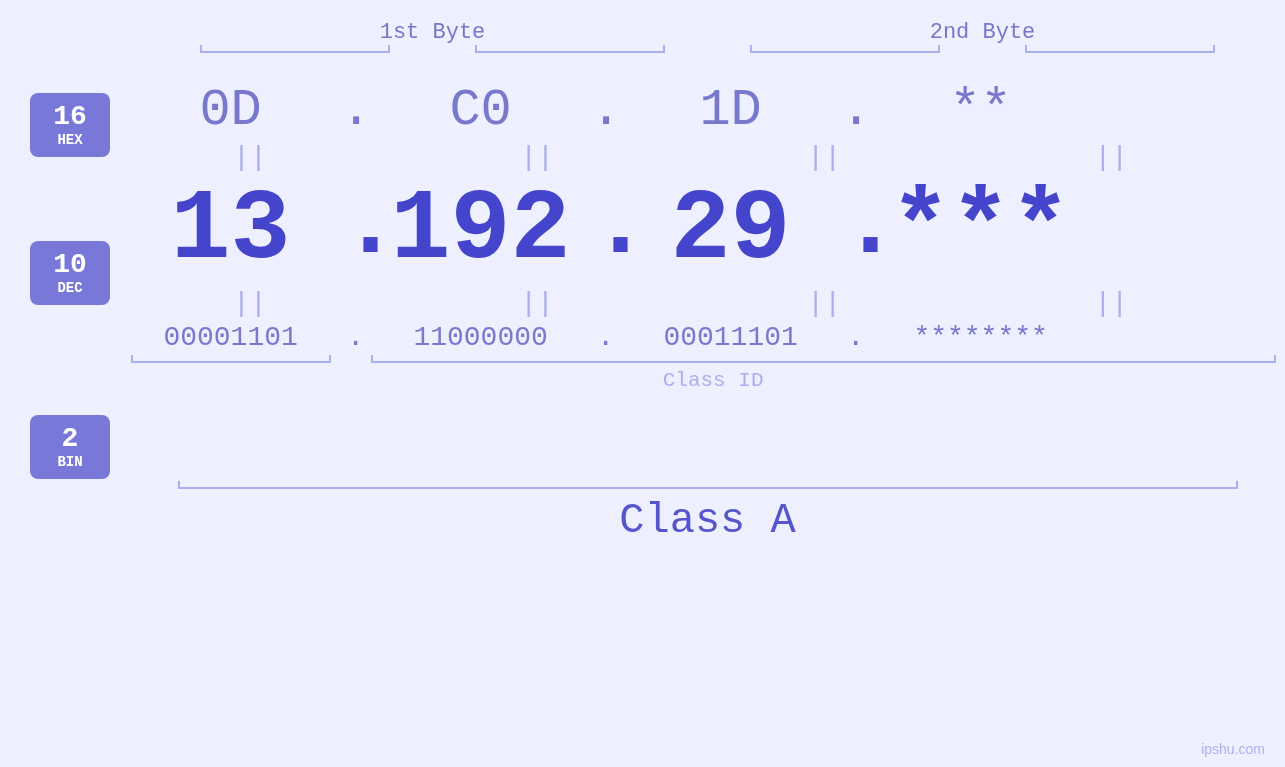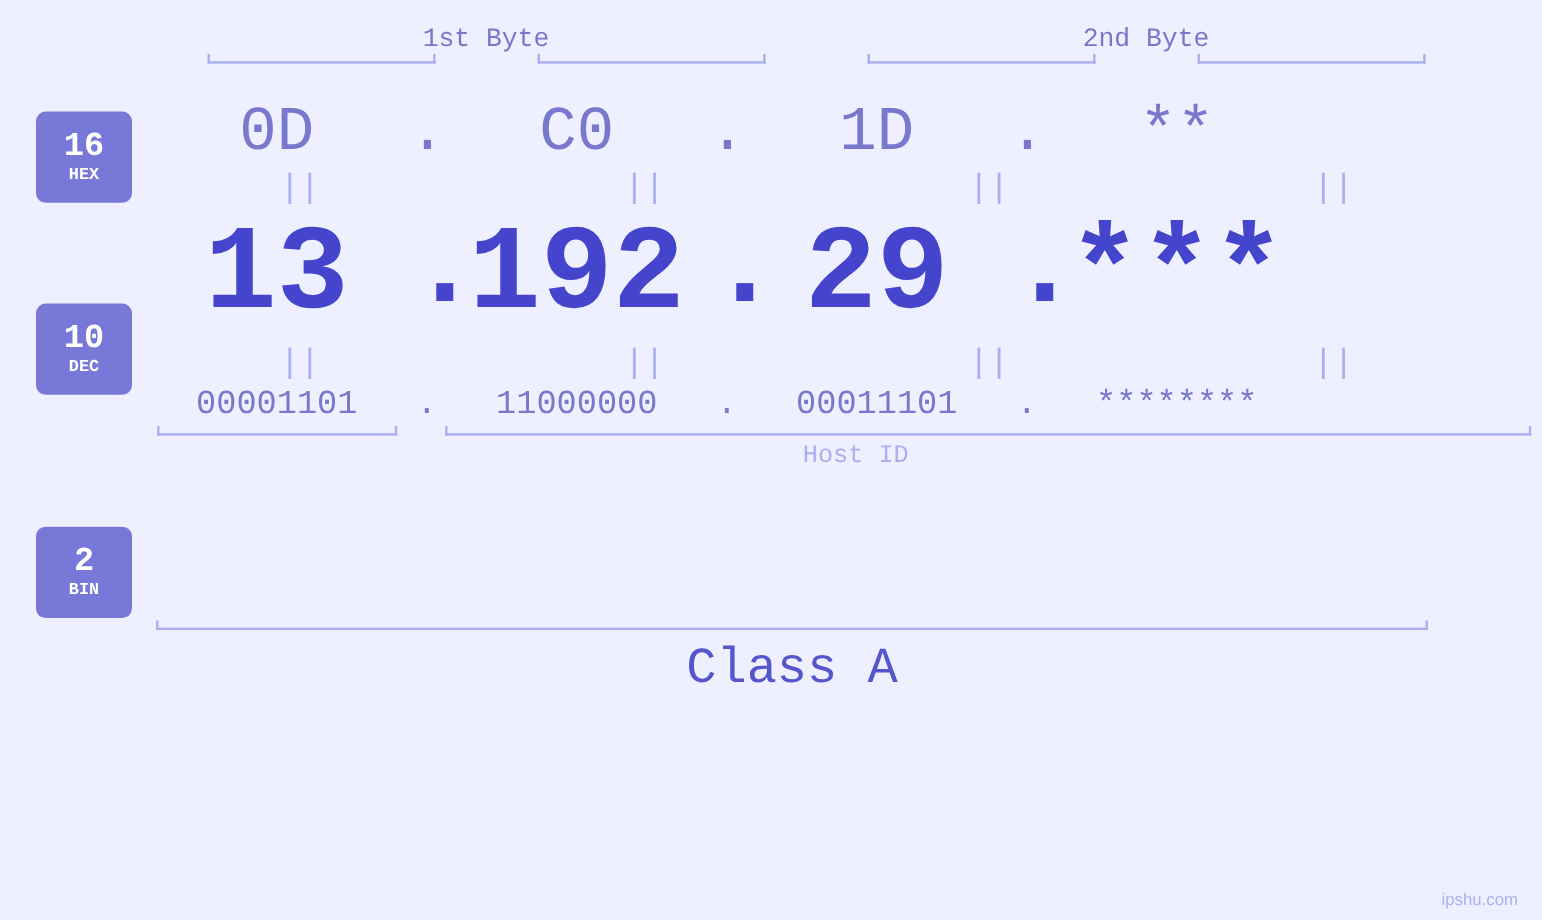--- a/index.html
+++ b/index.html
@@ -12,20 +12,21 @@
       overflow: hidden;
       position: relative;
     }
 
     .container {
       width: 1285px;
       height: 767px;
       position: relative;
       display: flex;
       flex-direction: column;
+      align-items: center;
     }
 
     
     .byte-headers {
       display: flex;
       width: 1100px;
       margin-left: 130px;
       margin-top: 20px;
       justify-content: space-around;
     }
@@ -77,21 +78,21 @@
       padding-left: 30px;
       gap: 60px;
       margin-top: 30px;
     }
 
     .base-badge {
       background: #7878d8;
       color: white;
       border-radius: 8px;
       width: 80px;
-      height: 76px;
+      height: 64px;
       display: flex;
       flex-direction: column;
       align-items: center;
       justify-content: center;
     }
 
     .base-number {
       font-size: 28px;
       font-weight: bold;
       line-height: 1.1;
@@ -315,21 +316,21 @@
         <div style="width:30px;"></div>
 
         <div style="flex:1; height:2px; background:#aab0ee; position:relative;">
           <div style="position:absolute; left:0; bottom:0; width:2px; height:8px; background:#aab0ee;"></div>
           <div style="position:absolute; right:0; bottom:0; width:2px; height:8px; background:#aab0ee;"></div>
         </div>
       </div>
 
       <div style="display:flex; width:1155px; margin-top:6px;">
         <div style="width:30px;"></div>
-        <div style="flex:1; text-align:center; color:#aab0ee; font-size:21px; font-family:'Courier New',monospace;">Host ID</div>
+        <div style="flex:1; text-align:center; color:#aab0ee; font-size:21px; font-family:'Courier New',monospace;">Class ID</div>
       </div>
 
     </div>
   </div>
 
   <div style="width:1060px; margin-left:130px; margin-top:8px; height:2px; background:#aab0ee; position:relative;">
     <div style="position:absolute; left:0; bottom:0; width:2px; height:8px; background:#aab0ee;"></div>
     <div style="position:absolute; right:0; bottom:0; width:2px; height:8px; background:#aab0ee;"></div>
   </div>
 

